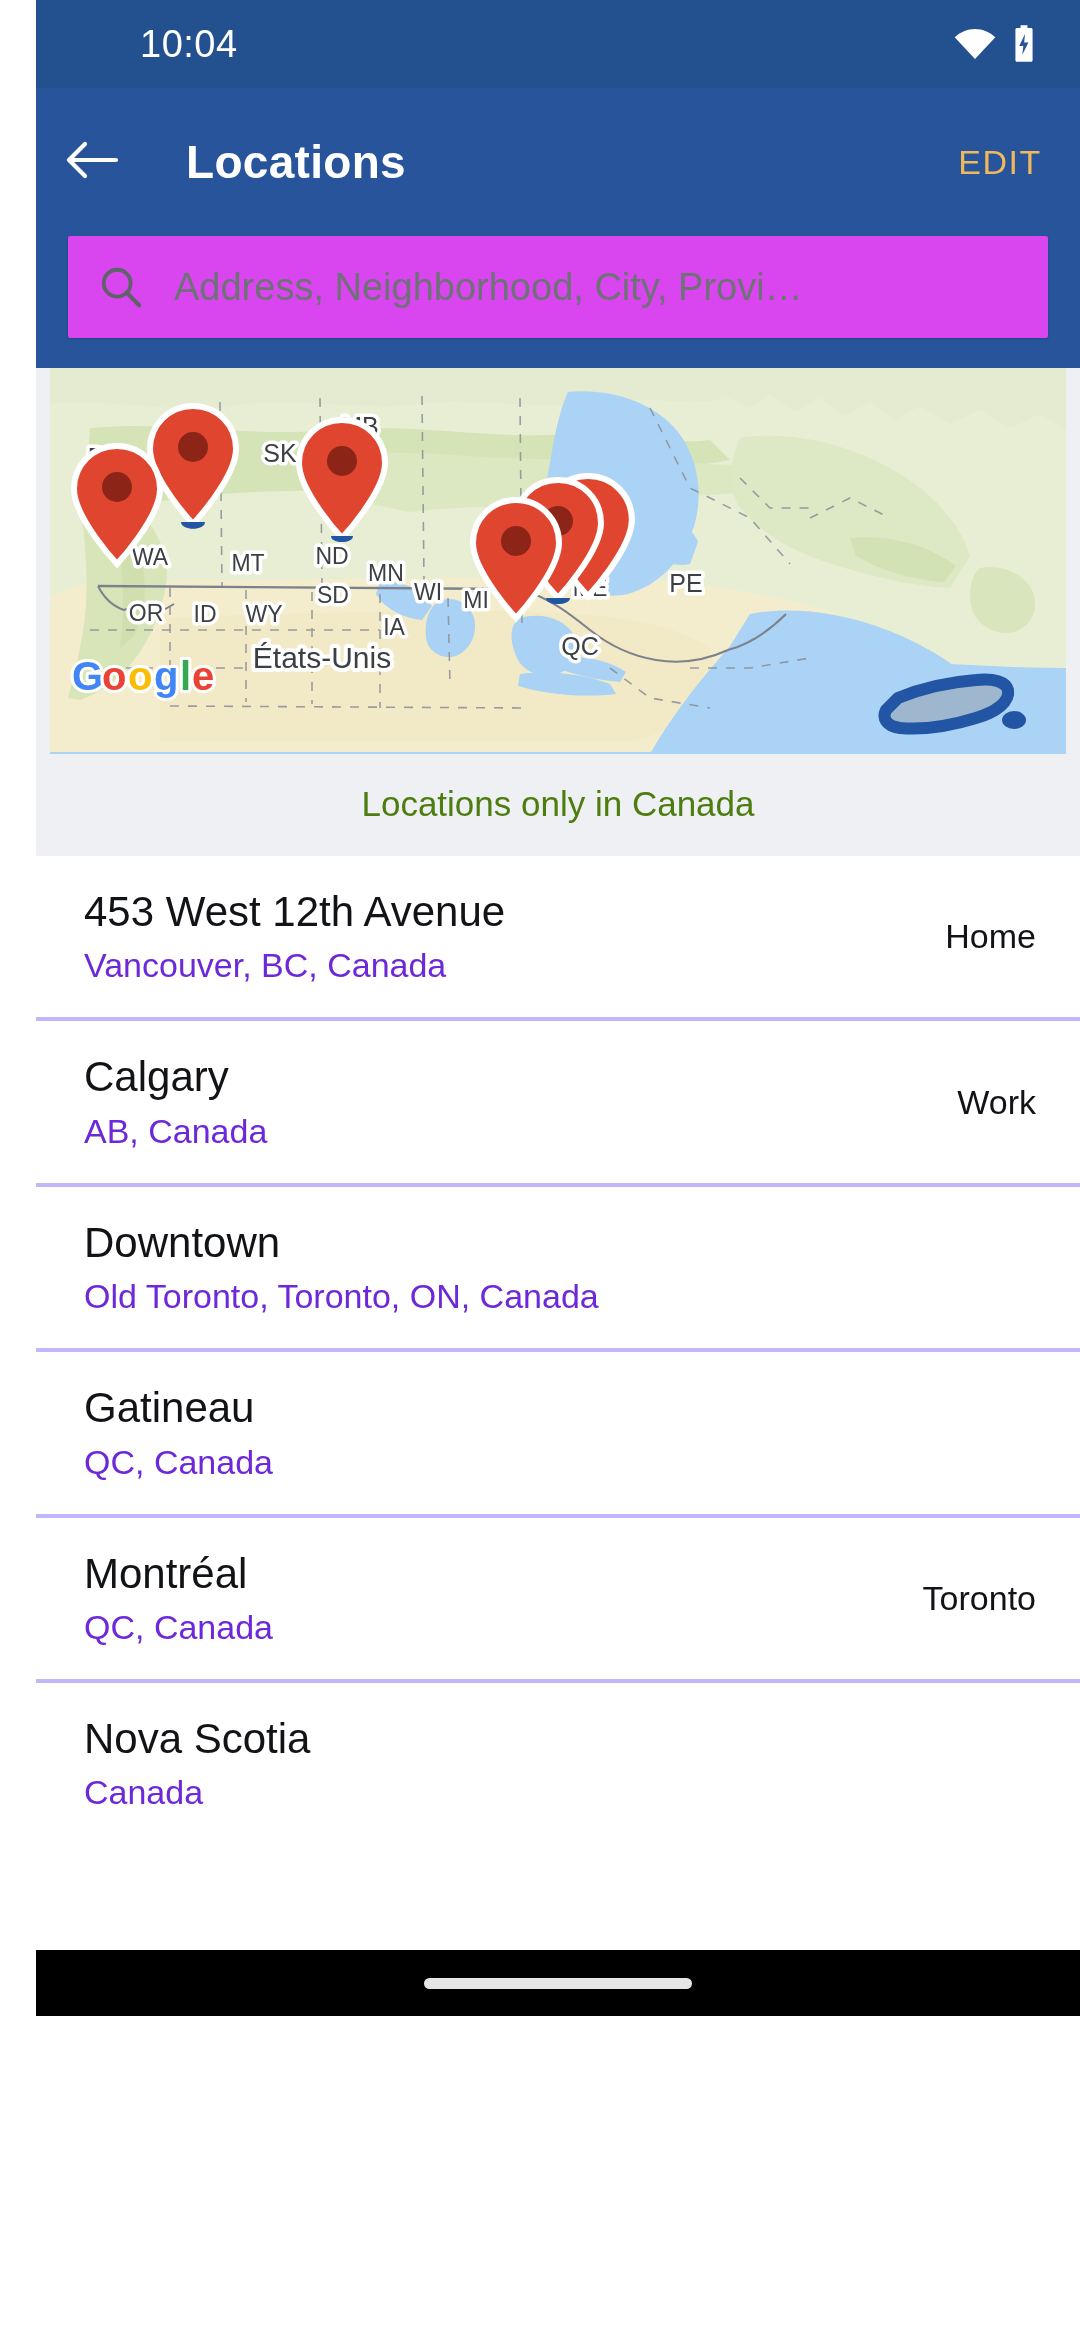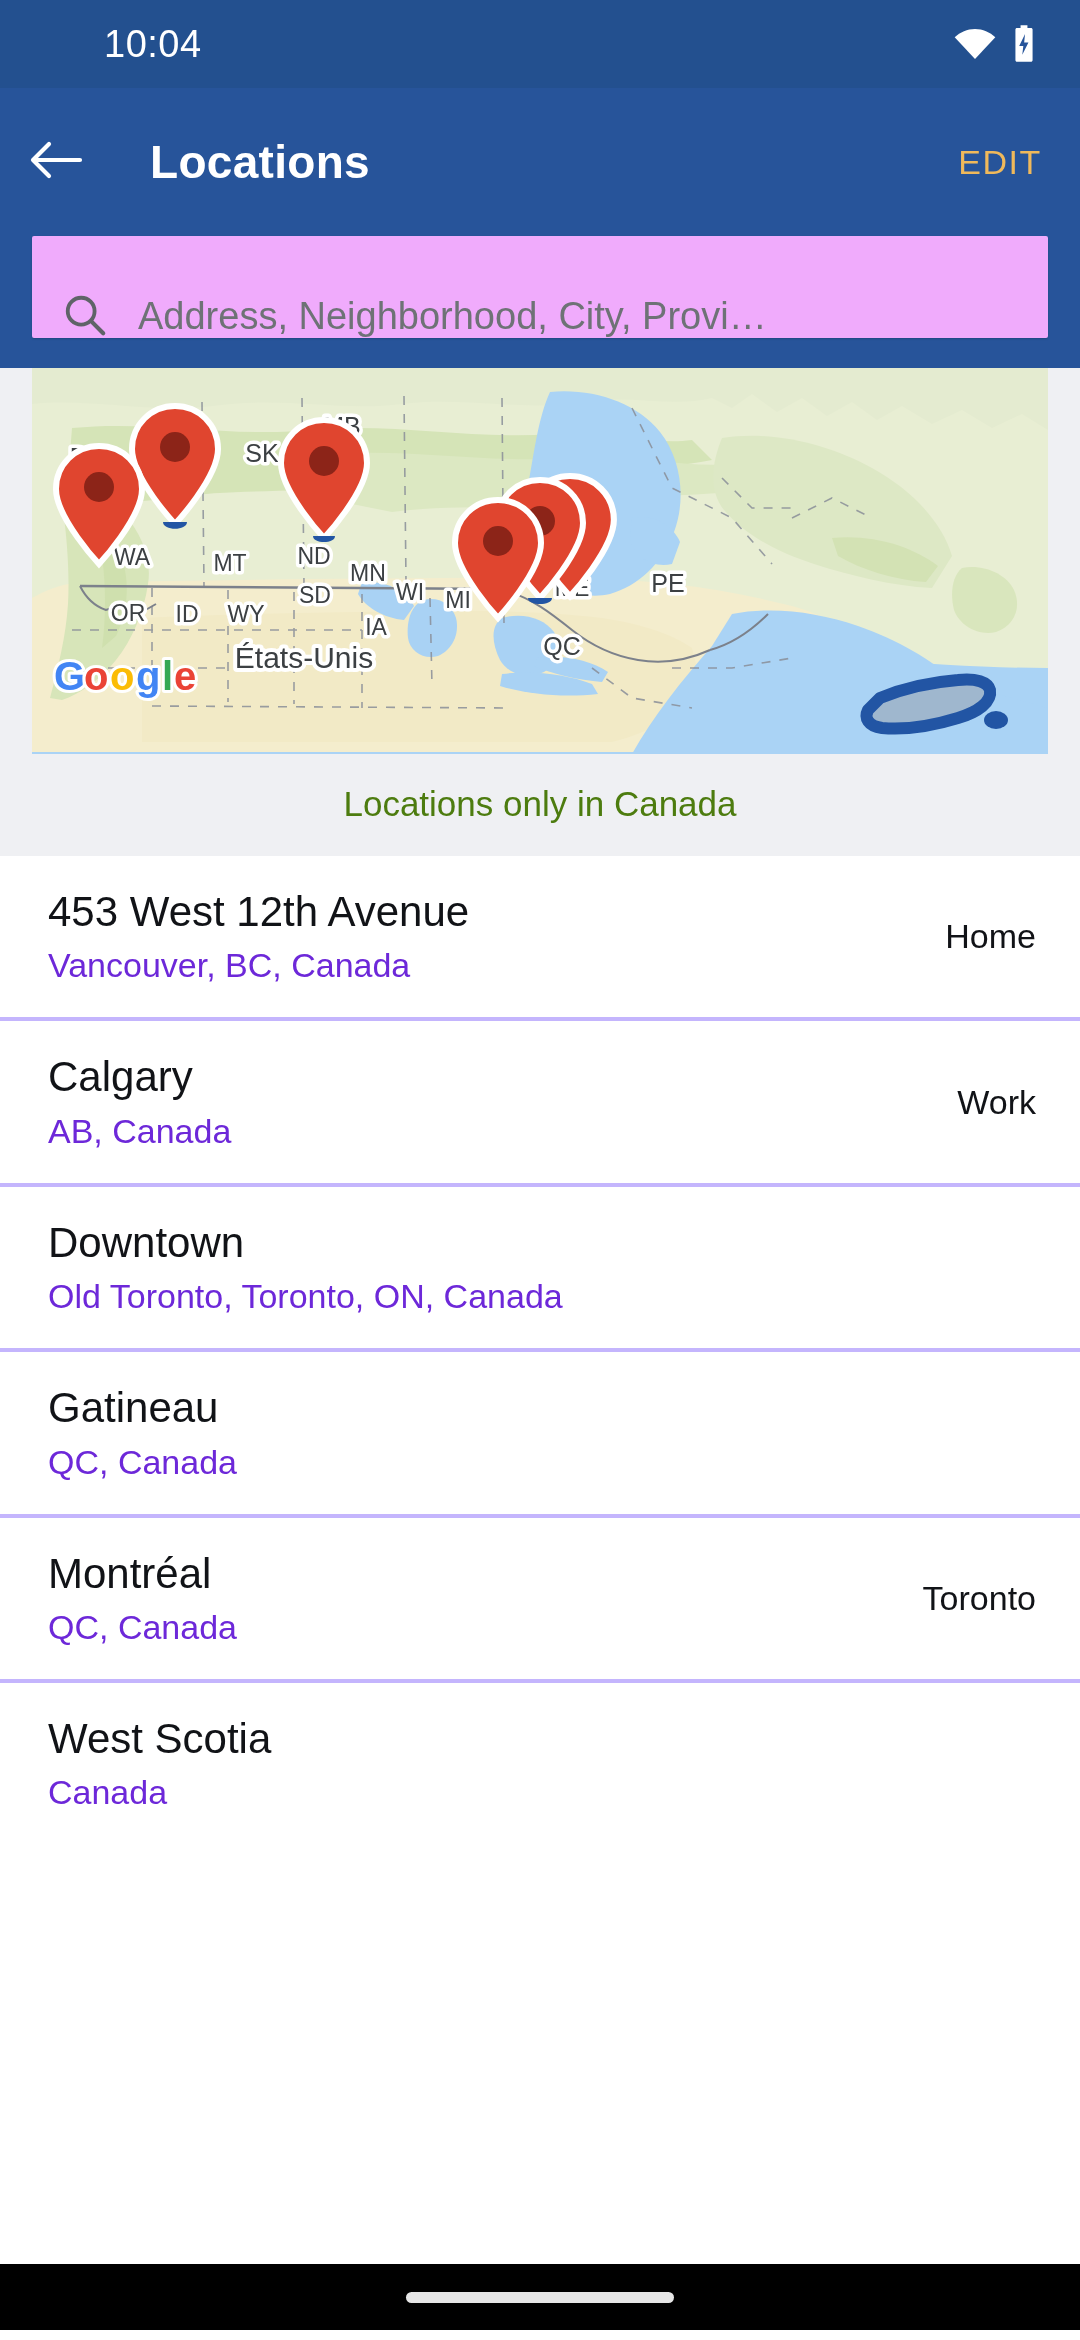--- a/index.html
+++ b/index.html
@@ -2,21 +2,21 @@
 <html><head>
 <meta charset="utf-8">
 <style>
   * { margin:0; padding:0; box-sizing:border-box; }
   html, body {
     width:1080px; height:2340px;
     font-family:"Liberation Sans", sans-serif;
     background:#ffffff;
     overflow:hidden;
   }
-  #app { position:relative; width:1080px; height:2330px; display:flex; flex-direction:column; }
+  #app { position:relative; width:1080px; height:2016px; display:flex; flex-direction:column;padding-left:36px; }
 
   
   .statusbar {
     height:88px; background:#23508f;
     display:flex; align-items:center; justify-content:space-between;
     padding:0 44px 0 0; flex:none;
   }
   .status-time {
     color:#ffffff; font-size:38px; font-weight:400;
     letter-spacing:0.5px; padding-left:104px;
@@ -45,22 +45,22 @@
     color:#f0b95b; font-size:34px; font-weight:normal;
     letter-spacing:1.6px; padding-right:38px;
   }
 
   
   .search-wrap {
     background:#27549a; flex:none;
     padding:0 32px 30px 32px;
   }
   .search-box {
-    background:#f0abfc; height:102px; border-radius:2px;
-    display:flex; align-items:flex-end; padding:0 30px;
+    background:#d946ef; height:102px; border-radius:2px;
+    display:flex; align-items:center; padding:0 30px;
     box-shadow:0 1px 2px rgba(0,0,0,0.18);
   }
   .search-icon { flex:none; margin-right:30px; display:flex; }
   .search-input {
     border:none; outline:none; background:transparent;
     font-family:"Liberation Sans", sans-serif;
     font-size:38px; color:#202124; width:100%;
     padding:0;
   }
   .search-input::placeholder { color:#6e7276; }
@@ -343,21 +343,21 @@
     <div class="loc-row">
       <div class="loc-main">
         <div class="loc-title">Montréal</div>
         <div class="loc-sub">QC, Canada</div>
       </div>
       <div class="loc-tag">Toronto</div>
     </div>
 
     <div class="loc-row">
       <div class="loc-main">
-        <div class="loc-title">West Scotia</div>
+        <div class="loc-title">Nova Scotia</div>
         <div class="loc-sub">Canada</div>
       </div>
       <div class="loc-tag"></div>
     </div>
 
   </div>
 
   <div class="navbar">
     <div class="nav-pill"></div>
   </div>

